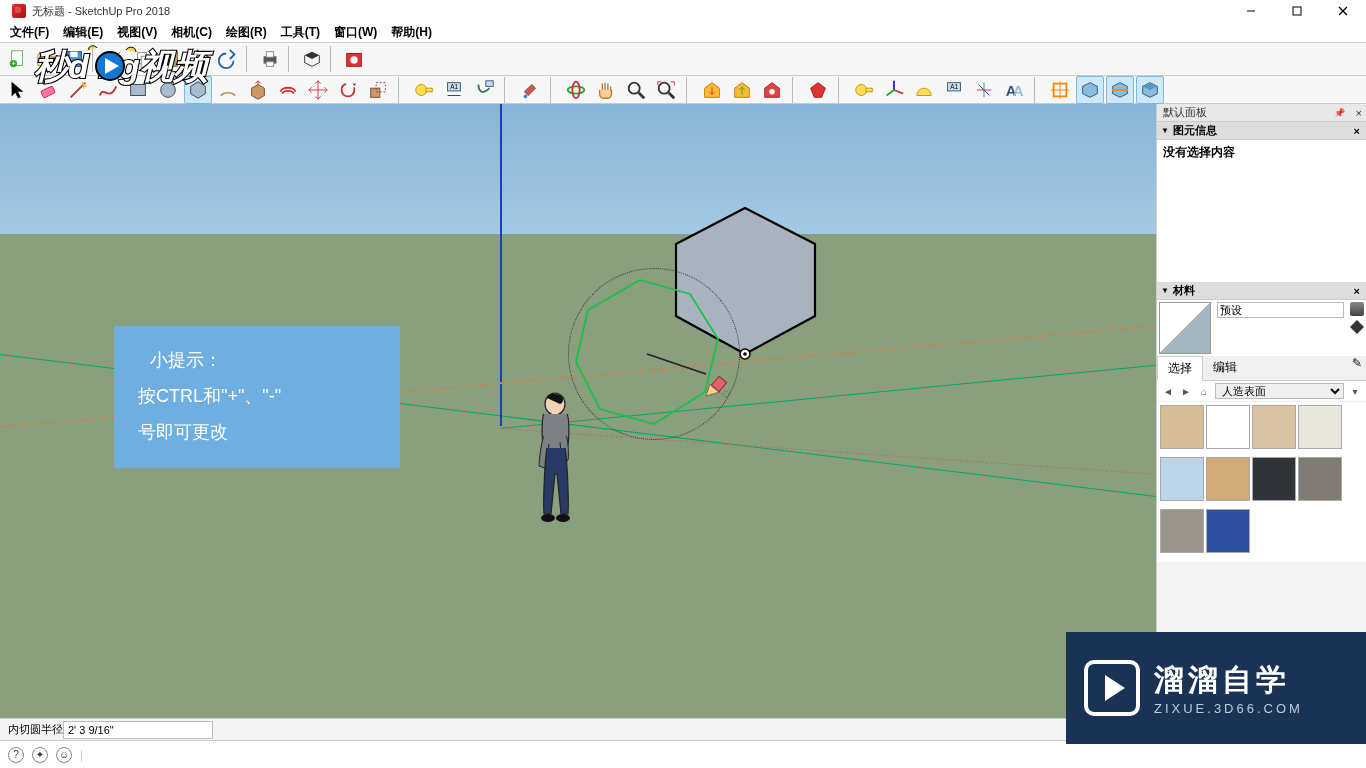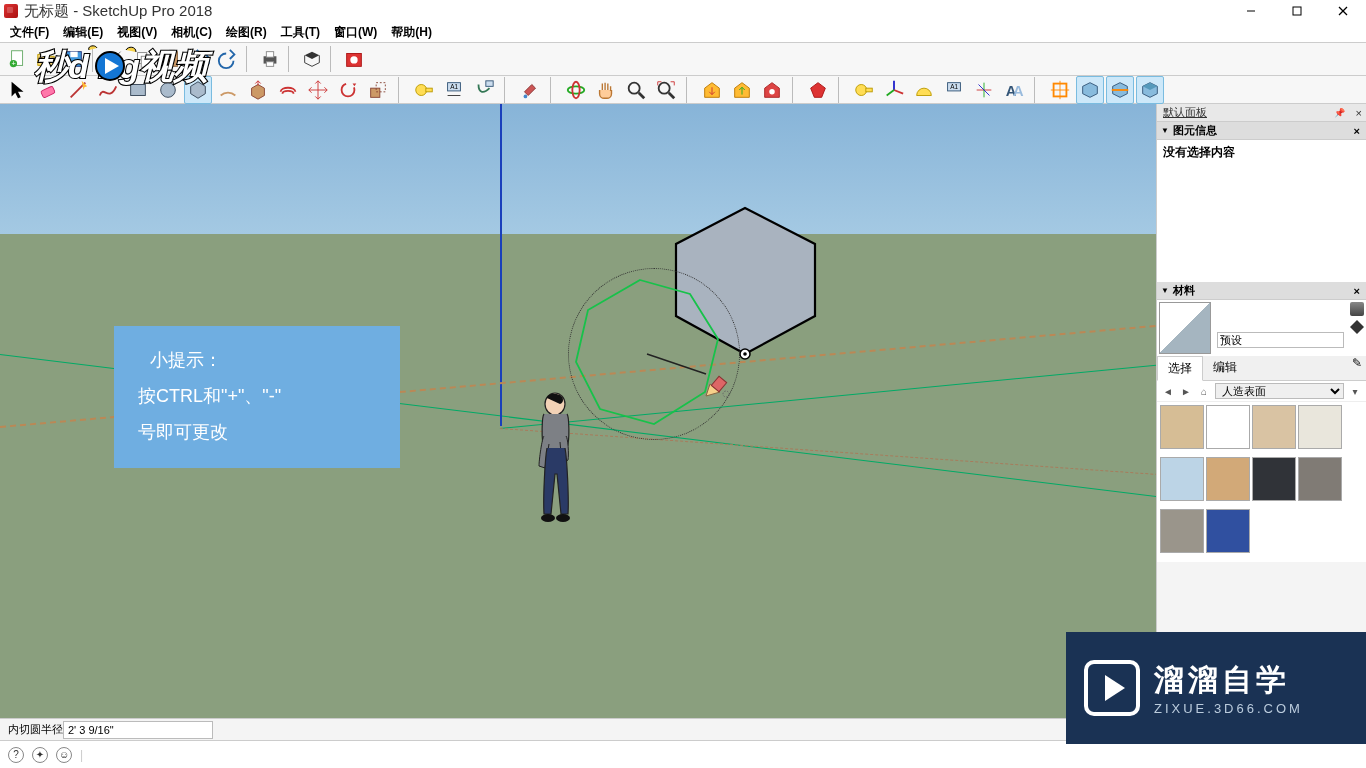--- a/index.html
+++ b/index.html
@@ -1,18 +1,18 @@
 <!DOCTYPE html>
 <html><head>
 <meta charset="utf-8">
 <style>
   * { box-sizing: border-box; margin: 0; padding: 0; font-family: "Microsoft YaHei", Arial, sans-serif; }
   body { width: 1366px; height: 768px; overflow: hidden; background: #fff; position: relative; }
 
-  .titlebar { height: 22px; background: #fff; display: flex; align-items: center; padding-left: 4px; font-size: 15px; color: #333; position: relative; }
+  .titlebar { height: 22px; background: #fff; display: flex; align-items: center; padding-left: 12px; font-size: 11px; color: #333; position: relative; }
   .titlebar .app-icon { width: 14px; height: 14px; background: linear-gradient(135deg,#d33,#a11); border-radius: 2px; margin-right: 6px; position: relative; }
   .titlebar .app-icon::after{content:"";position:absolute;left:3px;top:3px;width:6px;height:6px;background:#fff3;border-radius:1px;}
   .window-controls { position: absolute; right: 0; top: 0; display: flex; }
   .window-controls div { width: 46px; height: 22px; display: flex; align-items: center; justify-content: center; font-size: 14px; color: #000; }
   .window-controls div svg { width: 10px; height: 10px; }
 
   .menubar { height: 20px; display: flex; align-items: center; padding-left: 4px; font-size: 12px; gap: 2px; }
   .menubar span { padding: 1px 6px; cursor: default; font-weight: bold; }
 
   .toolbar1 { height: 34px; border-top: 1px solid #ccc; border-bottom: 1px solid #ccc; display: flex; align-items: center; padding: 0 4px; gap: 0px; background: #f7f7f7; }
@@ -36,32 +36,32 @@
 
   .person { position:absolute; left:530px; top:288px; }
 
   .hexagon { position:absolute; left:670px; top:102px; }
   .octagon { position:absolute; left:570px; top:170px; }
   .circle-dot { position:absolute; left:568px; top:164px; width:172px; height:172px; border:1.2px dotted #333; border-radius:50%; }
 
   .tipbox { position:absolute; left:114px; top:222px; width:286px; height:142px; background:#6faee1; color:#fff; padding:16px 24px; font-size:18px; line-height:2; }
 
   .rightpanel { width:210px; background:#f4f4f4; border-left:1px solid #ccc; display:flex; flex-direction:column; font-size:11px; }
-  .panel-title { background:#e8e8e8; height:18px; display:flex; align-items:center; padding:0 6px; border-bottom:1px solid #ccc; position:relative; color:#333;text-decoration:underline; }
+  .panel-title { background:#e8e8e8; height:18px; display:flex; align-items:center; padding:0 6px; border-bottom:1px solid #ccc; position:relative; color:#333; }
   .panel-title .pin { position:absolute; right:20px; font-size:9px; }
   .panel-title .x { position:absolute; right:4px; font-size:11px; }
   .panel-sec { background:#ddd; height:18px; display:flex; align-items:center; padding:0 4px; border-bottom:1px solid #ccc; font-weight:bold; }
   .panel-sec .tri { font-size:8px; margin-right:4px; }
   .panel-body { background:#fff; flex:0 0 auto; }
 
   .entity-body { height:142px; padding:4px 6px; font-size:12px; background:#fff;}
   .materials-swatch { display:flex; }
   .swatch-big { width:52px; height:52px; background:linear-gradient(135deg,#fff 49.5%, #a5b5c0 50%); border:1px solid #999; margin:2px; }
   .mat-name { flex:1; padding:2px 4px; }
-  .mat-name input { width:100%; font-size:11px; border:1px solid #bbb; padding:1px 2px;margin-top:30px; }
+  .mat-name input { width:100%; font-size:11px; border:1px solid #bbb; padding:1px 2px; }
   .mat-right-icons { width:18px; display:flex; flex-direction:column; gap:4px; padding-top:2px; align-items:center;}
   .mat-right-icons div{width:14px;height:14px;background:#333;}
 
   .mat-tabs { display:flex; border-bottom:1px solid #ccc; background:#f0f0f0; }
   .mat-tab { padding:3px 10px; font-size:12px; }
   .mat-tab.active { background:#fff; border:1px solid #ccc; border-bottom:1px solid #fff; margin-bottom:-1px;}
   .mat-eyedrop{position:absolute;right:4px;font-size:12px;}
 
   .mat-nav { display:flex; align-items:center; gap:4px; padding:2px 4px; background:#fff; border-bottom:1px solid #eee;}
   .mat-nav select { flex:1; font-size:11px; border:1px solid #bbb; padding:0 2px;}

